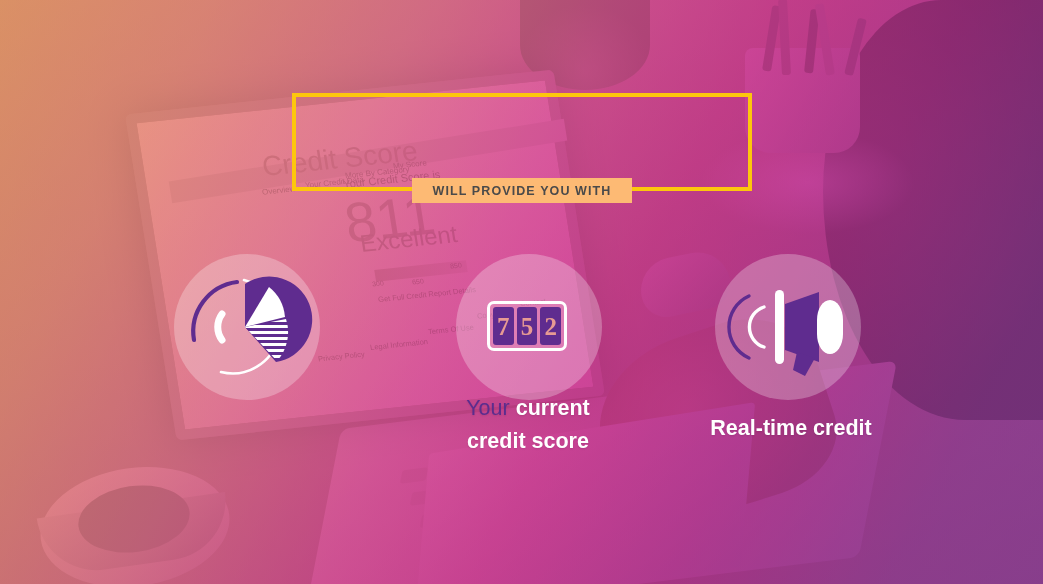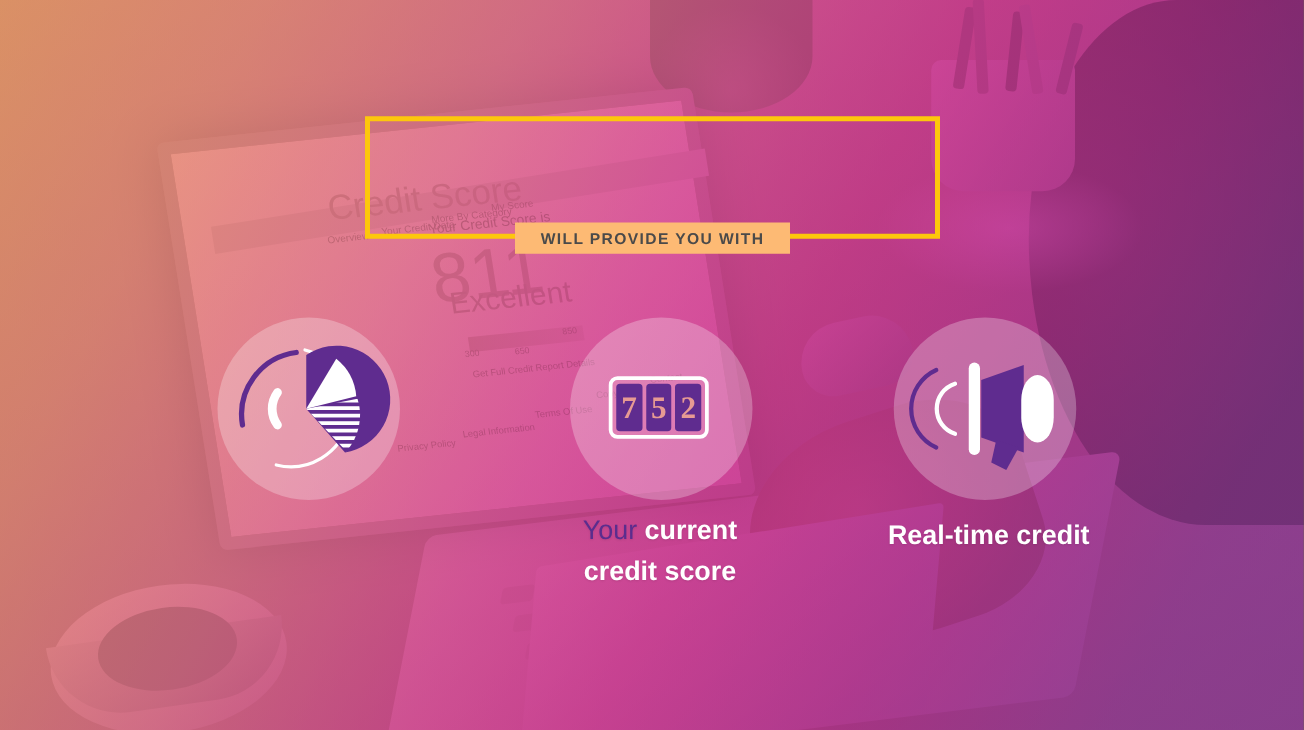--- a/index.html
+++ b/index.html
@@ -211,21 +211,21 @@
     text-shadow:0 1px 2px rgba(0,0,0,.10);
   }
   .caption .light { color:#5b2d8e; font-weight:400; }
 
   
   #c1 { left:174px; top:254px; width:146px; height:146px; }
   #c2 { left:456px; top:254px; width:146px; height:146px; }
   #c3 { left:715px; top:254px; width:146px; height:146px; }
 
   #cap1 { left:118px; top:412px; width:262px; }
-  #cap2 { left:412px; top:408px; width:232px; }
+  #cap2 { left:412px; top:392px; width:232px; }
   #cap3 { left:672px; top:412px; width:238px; }
 
   
   .score-frame {
     position:absolute;
     left:487px; top:301px;
     width:80px; height:50px;
     border:3px solid #ffffff;
     border-radius:7px;
     display:flex; gap:3px;

